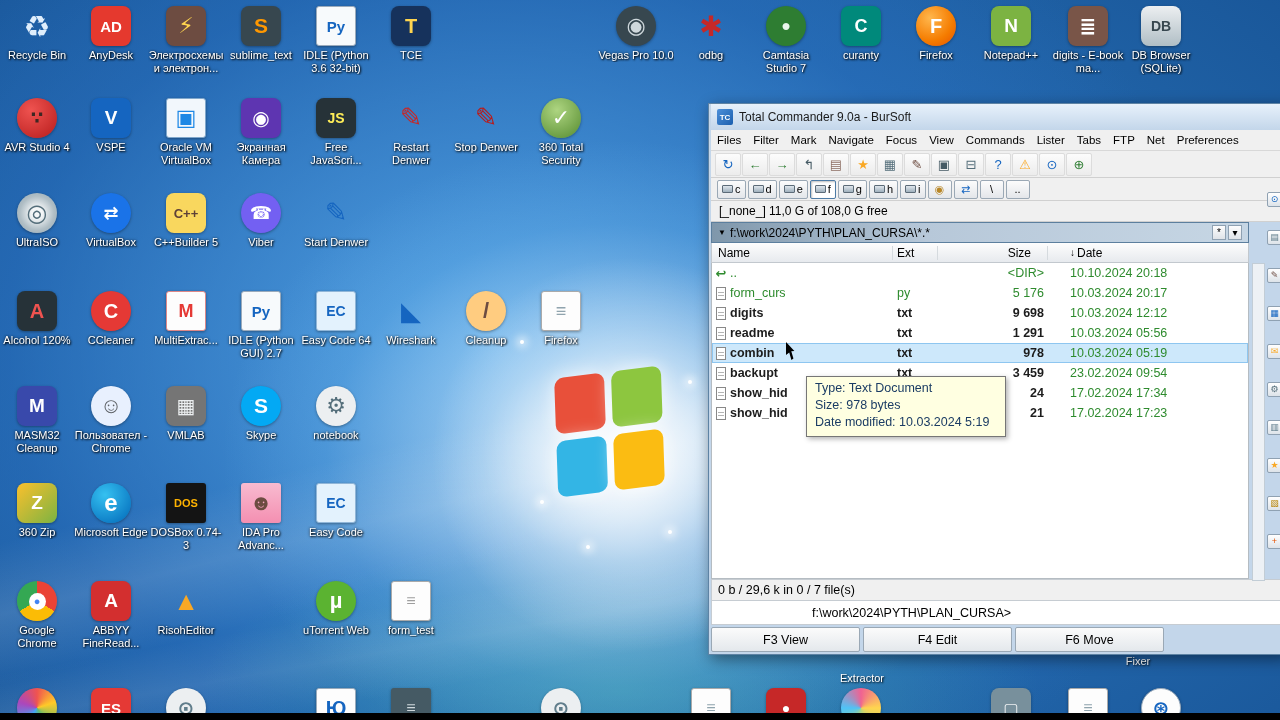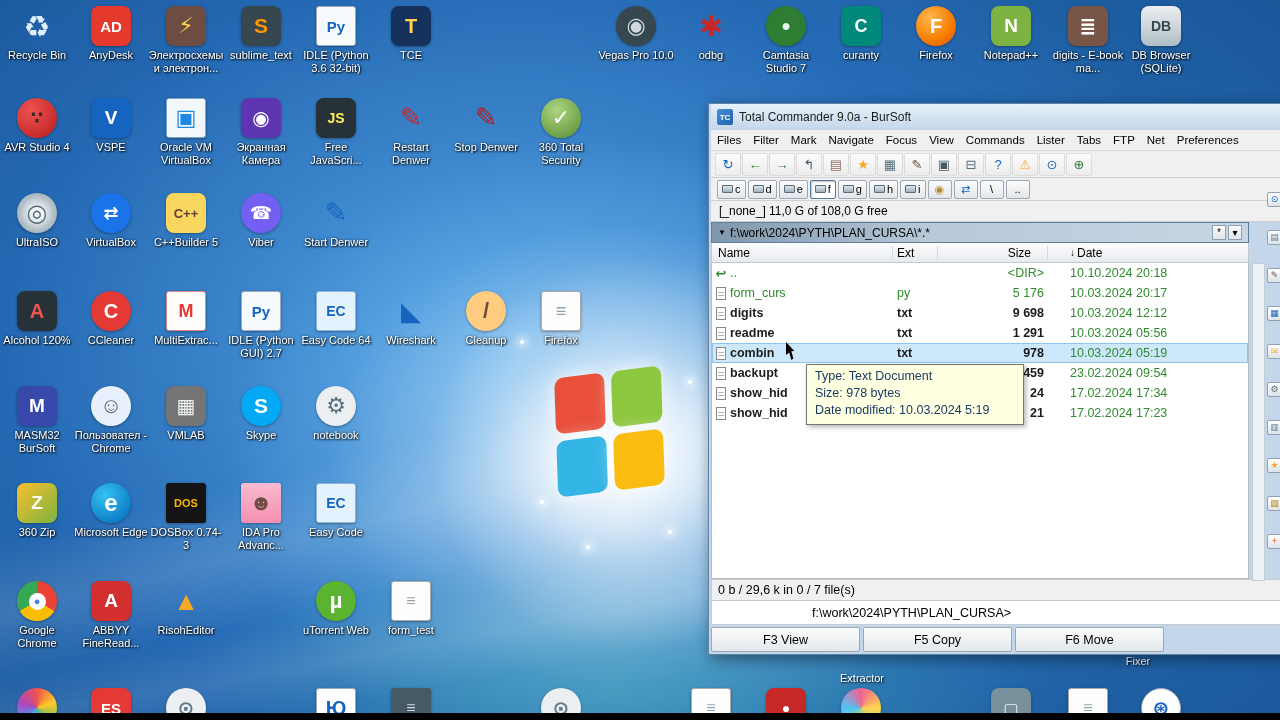--- a/index.html
+++ b/index.html
@@ -104,21 +104,21 @@
   .cmdline { height:24px; flex:0 0 24px; background:#fff; border:1px solid #c6ccd2; border-top:none;
     display:flex; align-items:center; font-size:12.5px; padding-left:100px; cursor:text; }
   .fkeys { height:27px; flex:0 0 27px; display:flex; gap:3px; padding-top:2px; overflow:hidden; }
   .fkey { flex:0 0 149px; background:linear-gradient(#fbfbfb,#e4e8ec); border:1px solid #9aa8b5;
     font-size:12.5px; border-radius:2px; cursor:pointer; font-family:inherit; }
   .side-bar { position:absolute; right:3px; top:88px; display:flex; flex-direction:column; gap:23px; z-index:5; }
   .side-btn { width:15px; height:15px; font-size:9px; line-height:1; display:flex; align-items:center;
     justify-content:center; background:linear-gradient(#fff,#dde3e9); border:1px solid #8fa1b2;
     border-radius:2px; padding:0; cursor:pointer; font-family:inherit; }
 
-  .tooltip { position:absolute; left:806px; top:364px; width:218px; background:#ffffe1;
+  .tooltip { position:absolute; left:806px; top:376px; width:200px; background:#ffffe1;
     border:1px solid #767676; box-shadow:2px 2px 5px rgba(0,0,0,.3); font-size:12.5px;
     color:#1b3c64; padding:3px 8px 5px; z-index:50; line-height:17px; }
   .cursor { position:absolute; left:786px; top:342px; width:12px; height:18px; z-index:60; background:#000;
     clip-path:polygon(0 0,0 72%,27% 58%,45% 100%,62% 92%,44% 52%,70% 50%); }
   .bottom-black { position:absolute; left:0; bottom:0; width:100%; height:7px; background:#000; z-index:90; }
 </style>
 </head>
 <body>
 
 <div class="beam" id="beam1"></div>
@@ -344,21 +344,21 @@
     <div class="desk-icon" style="left: 523px; top: 291px;">
       <span class="ico shape-square" style="background: rgb(253, 253, 253); border: 1px solid rgb(170, 170, 170); color: rgb(144, 164, 174); font-size: 18px;">
         <span class="glyph">≡</span>
       </span>
       <span class="lbl">Firefox</span>
     </div>
     <div class="desk-icon" style="left: -1px; top: 386px;">
       <span class="ico shape-rounded" style="background: rgb(57, 73, 171); color: rgb(255, 255, 255); font-size: 19px;">
         <span class="glyph">M</span>
       </span>
-      <span class="lbl">MASM32 BurSoft</span>
+      <span class="lbl">MASM32 Cleanup</span>
     </div>
     <div class="desk-icon" style="left: 73px; top: 386px;">
       <span class="ico shape-circle" style="background: rgb(232, 240, 254); color: rgb(95, 99, 104); font-size: 22px;">
         <span class="glyph">☺</span>
       </span>
       <span class="lbl">Пользовател - Chrome</span>
     </div>
     <div class="desk-icon" style="left: 148px; top: 386px;">
       <span class="ico shape-rounded" style="background: rgb(117, 117, 117); color: rgb(236, 239, 241); font-size: 20px;">
         <span class="glyph">▦</span>
@@ -664,21 +664,21 @@
         <span class="fdate">17.02.2024 17:23</span>
       </div>
     </div>
   <div class="vstrip"></div>
   <div class="statusbar">0 b / 29,6 k in 0 / 7 file(s)</div>
   <div class="cmdline">
     <span>f:\work\2024\PYTH\PLAN_CURSA&gt;</span>
   </div>
   <div class="fkeys" id="fkeys">
       <button class="fkey">F3 View</button>
-      <button class="fkey">F5 Copy</button>
+      <button class="fkey">F4 Edit</button>
       <button class="fkey">F6 Move</button>
     </div>
   <div class="side-bar" id="sidebar">
       <button class="side-btn" style="color: rgb(21, 101, 192);">⊙</button>
       <button class="side-btn" style="color: rgb(96, 125, 139);">▤</button>
       <button class="side-btn" style="color: rgb(109, 76, 65);">✎</button>
       <button class="side-btn" style="color: rgb(21, 101, 192);">▦</button>
       <button class="side-btn" style="color: rgb(249, 168, 37);">✉</button>
       <button class="side-btn" style="color: rgb(84, 110, 122);">⚙</button>
       <button class="side-btn" style="color: rgb(96, 125, 139);">▥</button>

